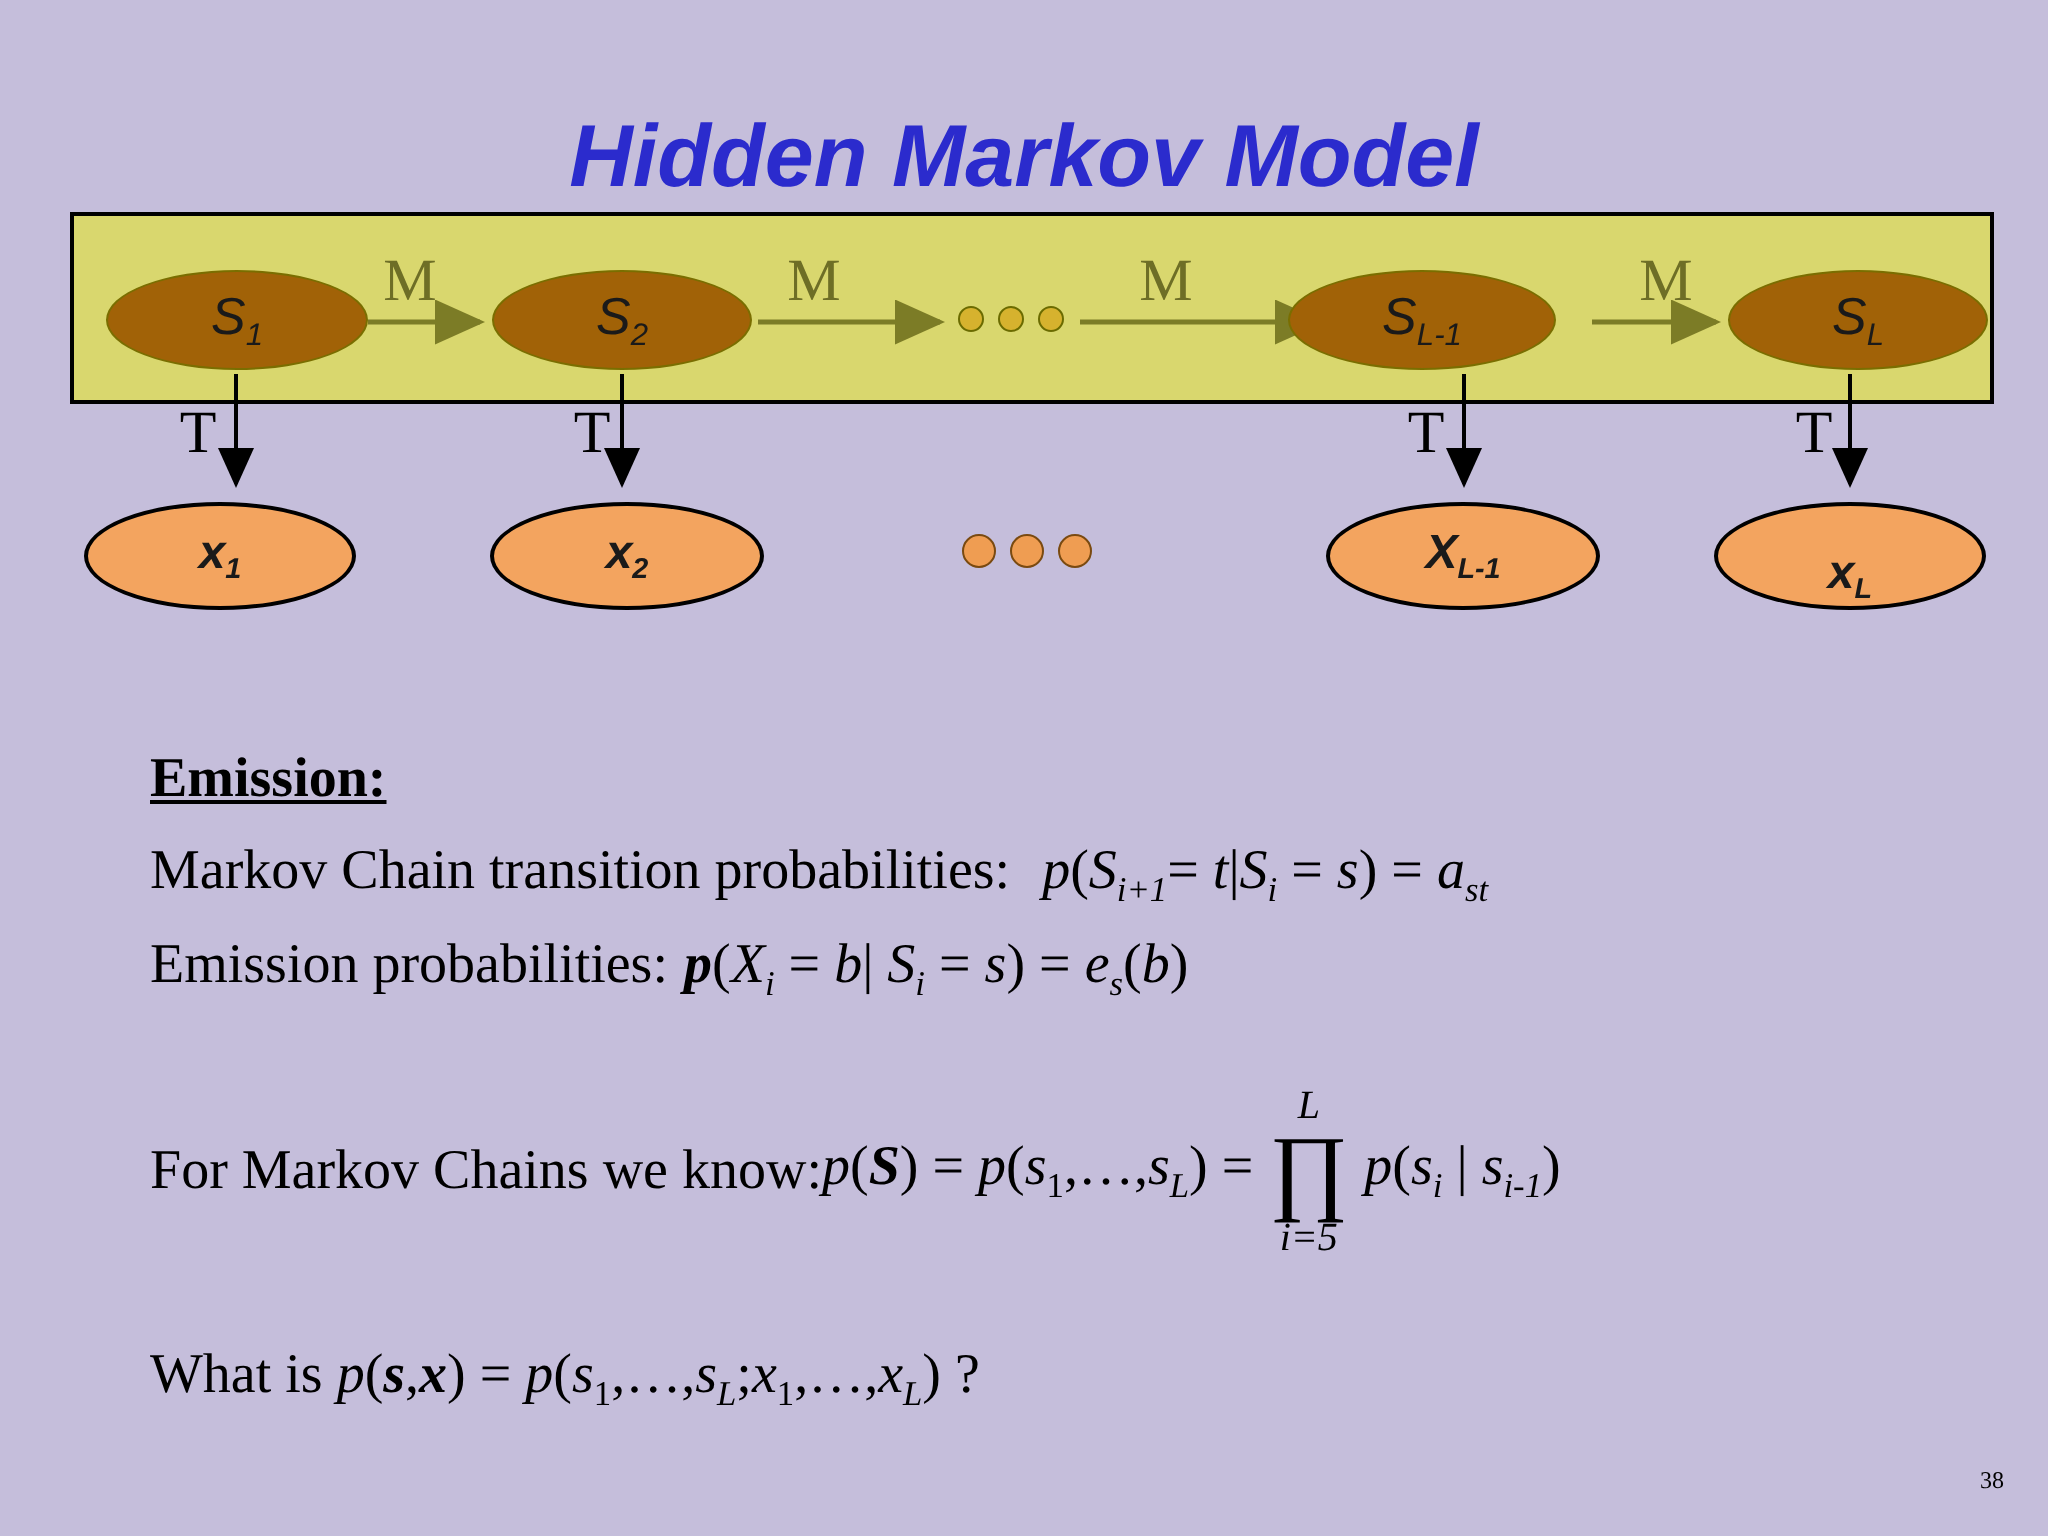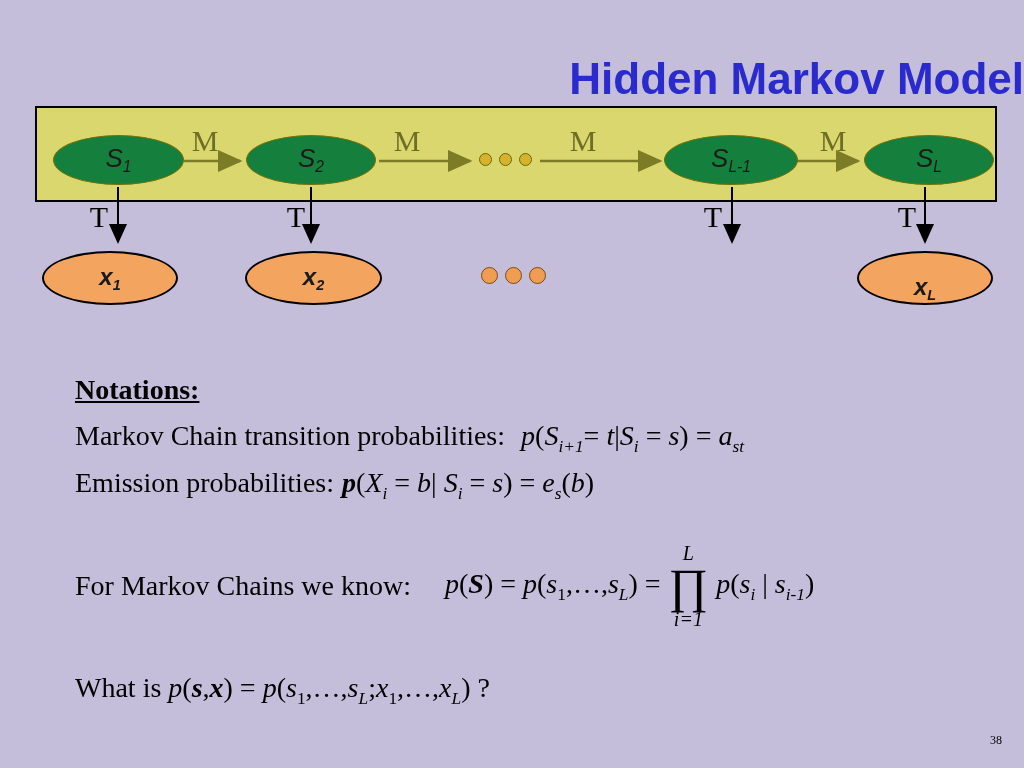--- a/index.html
+++ b/index.html
@@ -4,33 +4,33 @@
 <style>
   * { margin:0; padding:0; box-sizing:border-box; }
   html,body { width:1024px; height:768px; }
   .slide {
     position:relative; width:1024px; height:768px;
     background:#c5bedb; overflow:hidden;
     font-family:"Liberation Serif", serif; color:#000;
   }
   .title {
     position:absolute; top:54px; left:0; width:100%;
-    text-align:right; font-family:"Liberation Sans", sans-serif;
-    font-weight:bold; font-size:44px; color:#2b2bcd; letter-spacing:0px;
+    text-align:center; font-family:"Liberation Sans", sans-serif;
+    font-weight:bold; font-size:44px; color:#2b2bcd; letter-spacing:0px;font-style:italic;
   }
   .hmm-box {
     position:absolute; left:35px; top:106px; width:962px; height:96px;
     background:#d9d76e; border:2px solid #000;
   }
   .arrows-layer { position:absolute; left:0; top:0; width:1024px; height:330px; pointer-events:none; }
   .ellipse {
     position:absolute; border-radius:50%;
     display:flex; align-items:center; justify-content:center;
   }
-  .s-node { background:#15803d; border:1.5px solid #7a6e00; height:50px; top:135px; }
+  .s-node { background:#a16207; border:1.5px solid #7a6e00; height:50px; top:135px; }
   .x-node { background:#f3a45f; border:2px solid #000; height:54px; top:251px; }
   .node-label { font-family:"Liberation Sans", sans-serif; font-style:italic; font-size:26px; color:#1a1a1a; }
   .x-node .node-label { font-weight:bold; font-size:24px; }
   .node-sub { font-size:0.6em; vertical-align:-0.35em; }
   .dots { position:absolute; display:flex; }
   .dot { border-radius:50%; }
   .s-dots { left:479px; top:153px; gap:7px; }
   .s-dots .dot { width:13px; height:13px; background:#d6b22e; border:1.5px solid #6b6b00; }
   .x-dots { left:481px; top:267px; gap:7px; }
   .x-dots .dot { width:17px; height:17px; background:#ef9d52; border:1.5px solid #7a4a10; }
@@ -42,21 +42,21 @@
     position:absolute; top:200px; transform:translateX(-50%);
     font-size:30px; color:#000;
   }
   .textline { position:absolute; left:75px; font-size:28px; white-space:nowrap; }
   .notations { top:374px; font-weight:bold; text-decoration:underline; }
   .line-transition { top:420px; }
   .line-emission { top:467px; }
   .line-markov { top:534px; height:104px; display:flex; align-items:center; }
   .line-question { top:672px; }
   .fml { margin-left:16px; }
-  .fml-gap { margin-left:34px; }
+  .fml-gap { }
   .it { font-style:italic; }
   .bi { font-style:italic; font-weight:bold; }
   .sub { font-size:0.62em; vertical-align:sub; }
   .prod { display:inline-flex; flex-direction:column; align-items:center; line-height:1; margin:0 8px; }
   .prod-top { font-size:20px; font-style:italic; }
   .prod-sym { font-size:48px; line-height:0.95; }
   .prod-bottom { font-size:20px; font-style:italic; }
   .page-number { position:absolute; right:22px; top:733px; font-size:12px; }
 </style>
 </head>
@@ -86,21 +86,21 @@
     <line x1="732" y1="187" x2="732" y2="242" stroke="#000" stroke-width="2" marker-end="url(#arrowBlack)"></line>
     <line x1="925" y1="187" x2="925" y2="242" stroke="#000" stroke-width="2" marker-end="url(#arrowBlack)"></line>
   </svg>
 
   <div class="ellipse s-node" style="left:53px; width:131px;">
     <span class="node-label"><span>S</span><span class="node-sub">1</span></span>
   </div>
   <div class="ellipse s-node" style="left:246px; width:130px;">
     <span class="node-label"><span>S</span><span class="node-sub">2</span></span>
   </div>
-  <div class="ellipse s-node" style="left:664px; width:134px;">
+  <div class="ellipse s-node" style="left:644px; width:134px;">
     <span class="node-label"><span>S</span><span class="node-sub">L-1</span></span>
   </div>
   <div class="ellipse s-node" style="left:864px; width:130px;">
     <span class="node-label"><span>S</span><span class="node-sub">L</span></span>
   </div>
 
   <div class="dots s-dots">
     <span class="dot"></span>
     <span class="dot"></span>
     <span class="dot"></span>
@@ -115,47 +115,50 @@
   <div class="t-label" style="left:296px;">T</div>
   <div class="t-label" style="left:713px;">T</div>
   <div class="t-label" style="left:907px;">T</div>
 
   <div class="ellipse x-node" style="left:42px; width:136px;justify-content:center;">
     <span class="node-label"><span>x</span><span class="node-sub">1</span></span>
   </div>
   <div class="ellipse x-node" style="left:245px; width:137px;text-align:center;">
     <span class="node-label"><span>x</span><span class="node-sub">2</span></span>
   </div>
+  <div class="ellipse x-node" style="left:663px; width:137px;">
+    <span class="node-label"><span>X</span><span class="node-sub">L-1</span></span>
+  </div>
   <div class="ellipse x-node" style="left:857px; width:136px;align-items:flex-end;">
     <span class="node-label"><span>x</span><span class="node-sub">L</span></span>
   </div>
 
   <div class="dots x-dots">
     <span class="dot"></span>
     <span class="dot"></span>
     <span class="dot"></span>
   </div>
 
-  <div class="textline notations">Notations:</div>
+  <div class="textline notations">Emission:</div>
 
   <div class="textline line-transition">
     <span>Markov Chain transition probabilities:</span><span class="fml"><span class="it">p</span><span>(</span><span class="it">S</span><span class="sub it">i+1</span><span>= </span><span class="it">t</span><span>|</span><span class="it">S</span><span class="sub it">i</span><span> = </span><span class="it">s</span><span>)</span><span> = </span><span class="it">a</span><span class="sub it">st</span></span>
   </div>
 
   <div class="textline line-emission">
     <span>Emission probabilities:</span><span class="fml" style="margin-left:8px;"><span class="bi">p</span><span>(</span><span class="it">X</span><span class="sub it">i</span><span> = </span><span class="it">b</span><span>| </span><span class="it">S</span><span class="sub it">i</span><span> = </span><span class="it">s</span><span>) = </span><span class="it">e</span><span class="sub it">s</span><span>(</span><span class="it">b</span><span>)</span></span>
   </div>
 
   <div class="textline line-markov">
     <span>For Markov Chains we know:</span>
     <span class="fml-gap"><span class="it">p</span><span>(</span><span class="bi">S</span><span>) = </span><span class="it">p</span><span>(</span><span class="it">s</span><span class="sub">1</span><span>,…,</span><span class="it">s</span><span class="sub it">L</span><span>) = </span></span>
     <span class="prod">
       <span class="prod-top">L</span>
       <span class="prod-sym">∏</span>
-      <span class="prod-bottom">i=1</span>
+      <span class="prod-bottom">i=5</span>
     </span>
     <span><span class="it">p</span><span>(</span><span class="it">s</span><span class="sub it">i</span><span> | </span><span class="it">s</span><span class="sub it">i-1</span><span>)</span></span>
   </div>
 
   <div class="textline line-question"><span>What is </span><span class="it">p</span><span>(</span><span class="bi">s</span><span>,</span><span class="bi">x</span><span>) = </span><span class="it">p</span><span>(</span><span class="it">s</span><span class="sub">1</span><span>,…,</span><span class="it">s</span><span class="sub it">L</span><span>;</span><span class="it">x</span><span class="sub">1</span><span>,…,</span><span class="it">x</span><span class="sub it">L</span><span>) ?</span></div>
 
   <div class="page-number">38</div>
 
 </div>
 

